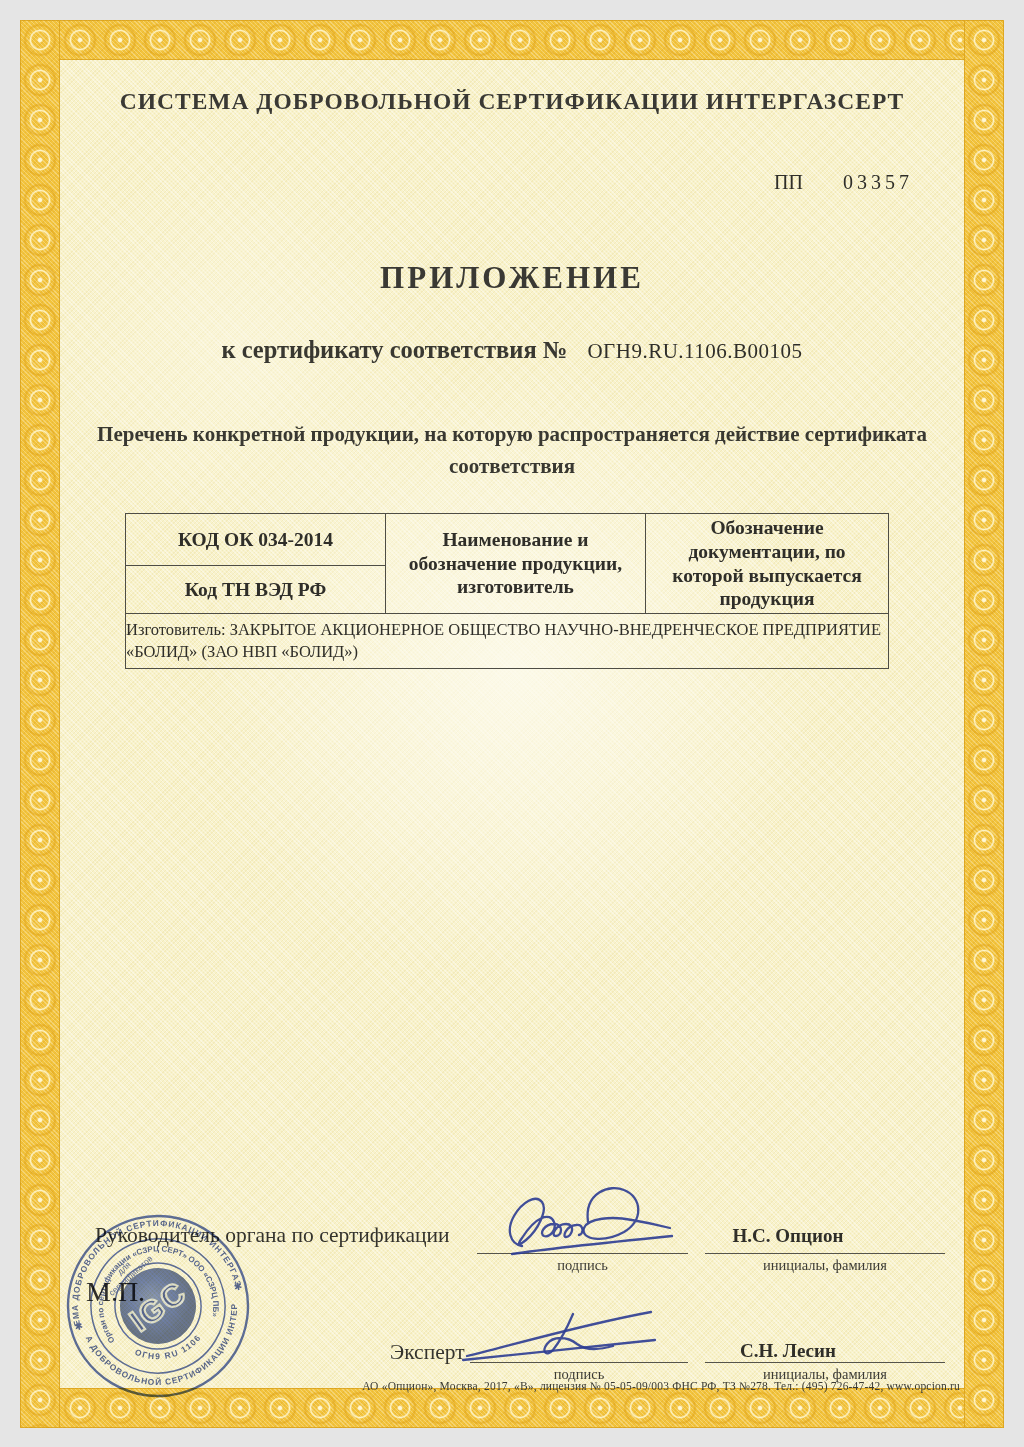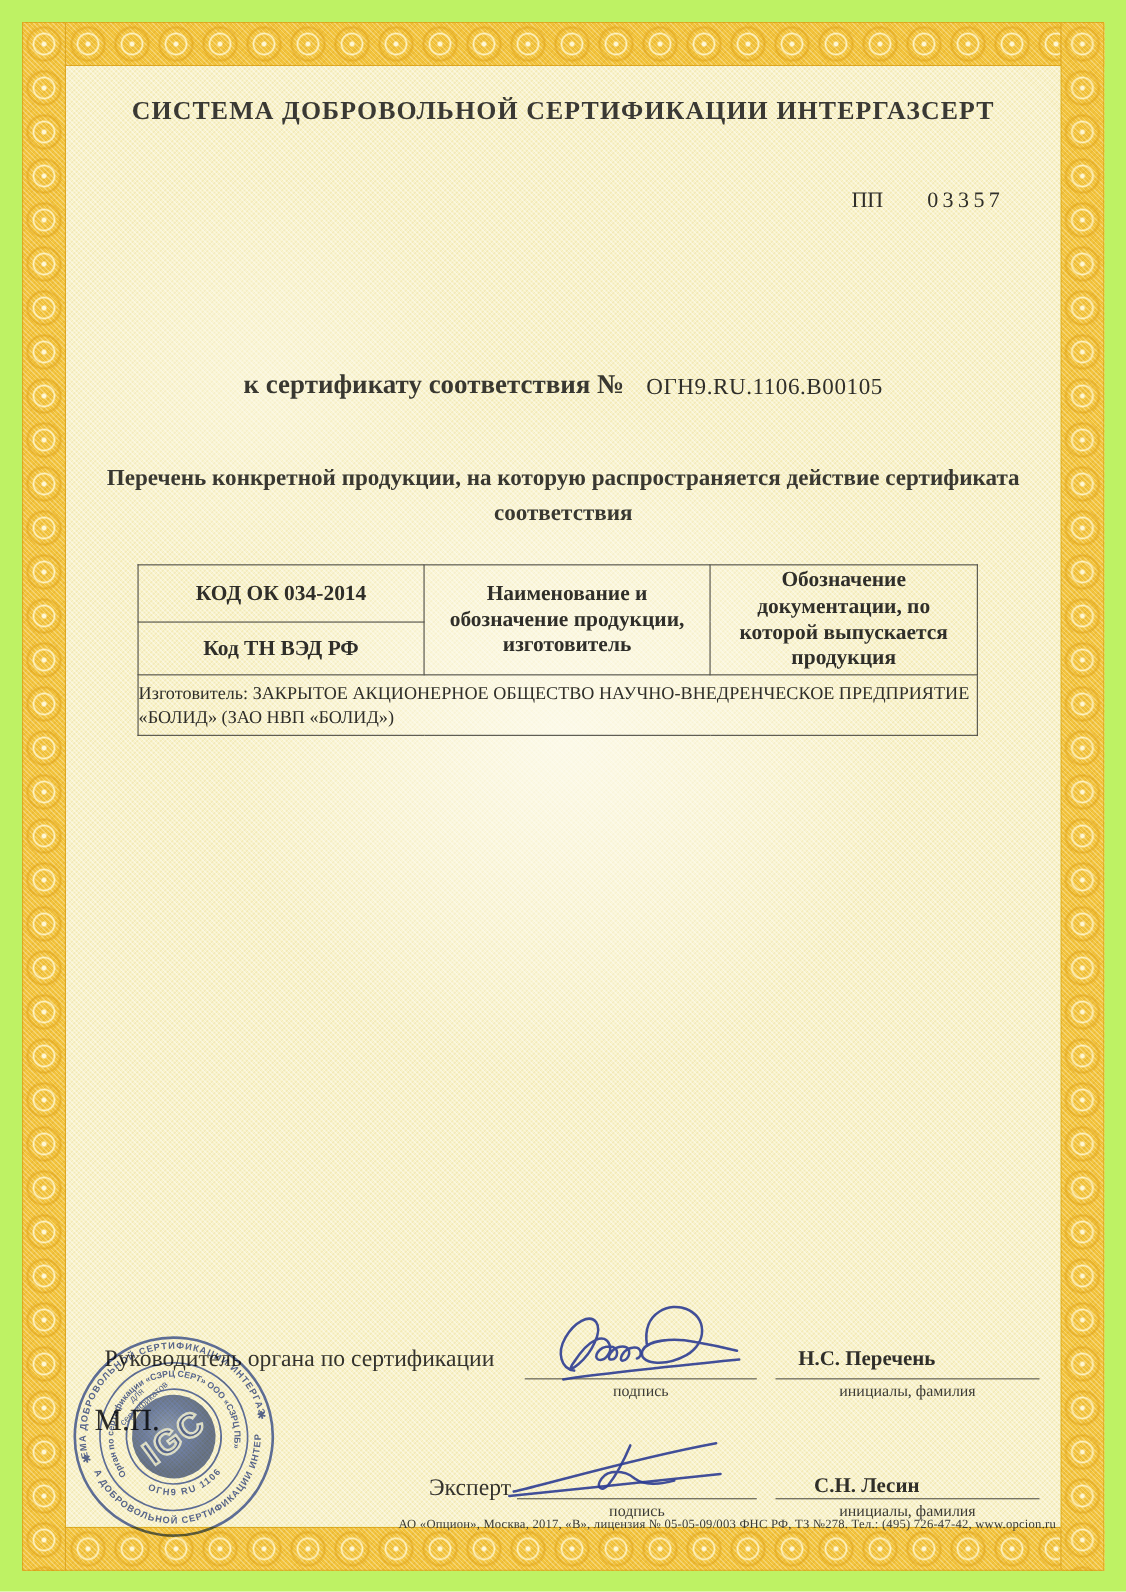--- a/index.html
+++ b/index.html
@@ -1,16 +1,16 @@
 <!DOCTYPE html>
 <html><head>
 <meta charset="utf-8">
 <style>
   html,body{margin:0;padding:0;background:#ffffff;}
-  .page{position:relative;width:1024px;height:1447px;background:#bef264;overflow:hidden;
+  .page{position:relative;width:1024px;height:1447px;background:#e5e5e5;overflow:hidden;
         font-family:"Liberation Serif",serif;color:#34332d;}
   
   .band{position:absolute;background-color:#f2c33c;
     background-image:
       radial-gradient(circle at 50% 50%, rgba(255,250,220,.95) 1.5px, rgba(255,250,220,0) 3px),
       radial-gradient(circle 14px at 50% 50%, rgba(255,249,214,0) 8px, rgba(255,249,214,.9) 9.5px, rgba(255,249,214,0) 11px),
       radial-gradient(circle 20px at 50% 50%, rgba(222,160,18,0) 13px, rgba(222,160,18,.55) 15px, rgba(222,160,18,0) 17px),
       repeating-linear-gradient(45deg, rgba(255,255,255,.28) 0 1px, rgba(255,255,255,0) 1px 3px),
       repeating-linear-gradient(-45deg, rgba(205,145,15,.18) 0 1px, rgba(205,145,15,0) 1px 4px);
     background-size:40px 40px,40px 40px,40px 40px,auto,auto;
@@ -71,20 +71,21 @@
   <div class="band h band-bottom"></div>
   <div class="band v band-left"></div>
   <div class="band v band-right"></div>
   <div class="paper"></div>
 
   <div class="sys-title">СИСТЕМА ДОБРОВОЛЬНОЙ СЕРТИФИКАЦИИ ИНТЕРГАЗСЕРТ</div>
   <div class="form-num">
     <span>ПП</span>
     <span class="num">03357</span>
   </div>
+  <div class="doc-title">ПРИЛОЖЕНИЕ</div>
   <div class="subtitle">
     <span class="lbl">к сертификату соответствия №</span>
     <span class="num">ОГН9.RU.1106.B00105</span>
   </div>
   <div class="intro">Перечень конкретной продукции, на которую распространяется действие сертификата соответствия</div>
 
   <table class="products">
     <colgroup>
         <col style="width:260px">
         <col style="width:260px">
@@ -104,21 +105,21 @@
     <tfoot>
       <tr class="mfr">
         <td colspan="3">Изготовитель: ЗАКРЫТОЕ АКЦИОНЕРНОЕ ОБЩЕСТВО НАУЧНО-ВНЕДРЕНЧЕСКОЕ ПРЕДПРИЯТИЕ «БОЛИД» (ЗАО НВП «БОЛИД»)</td>
       </tr>
     </tfoot>
   </table>
 
   <div class="sig-label" style="left:95px;top:1223px;">Руководитель органа по сертификации</div>
   <div class="line" style="left:477px;top:1253px;width:211px;"></div>
   <div class="cap" style="left:477px;top:1257px;width:211px;">подпись</div>
-  <div class="name" style="left:688px;top:1225px;width:200px;">Н.С. Перечень</div>
+  <div class="name" style="left:688px;top:1225px;width:200px;">Н.С. Опцион</div>
   <div class="line" style="left:705px;top:1253px;width:240px;"></div>
   <div class="cap" style="left:705px;top:1257px;width:240px;">инициалы, фамилия</div>
   <svg class="sig-svg" style="left:492px;top:1182px;" width="190" height="78" viewBox="0 0 190 78">
     <path d="M30,64 C18,62 14,48 22,34 C30,20 44,12 50,20 C56,28 46,48 34,58 C28,63 24,64 30,56 C44,34 58,30 62,40 C65,47 58,56 52,54 C47,52 52,42 62,42 C72,42 70,54 64,54 C58,54 64,42 74,42 C84,42 80,55 74,55 C70,55 74,44 84,43 C92,42 92,52 87,53"></path>
     <path d="M96,40 C92,10 118,2 132,8 C150,15 152,38 132,50 C112,61 88,58 92,46 C96,36 120,34 140,38 C158,41 170,44 178,46"></path>
     <path d="M20,72 C60,66 120,60 180,54"></path>
   </svg>
 
   <div class="mp">М.П.</div>
   <svg class="stamp" viewBox="0 0 188 188">

